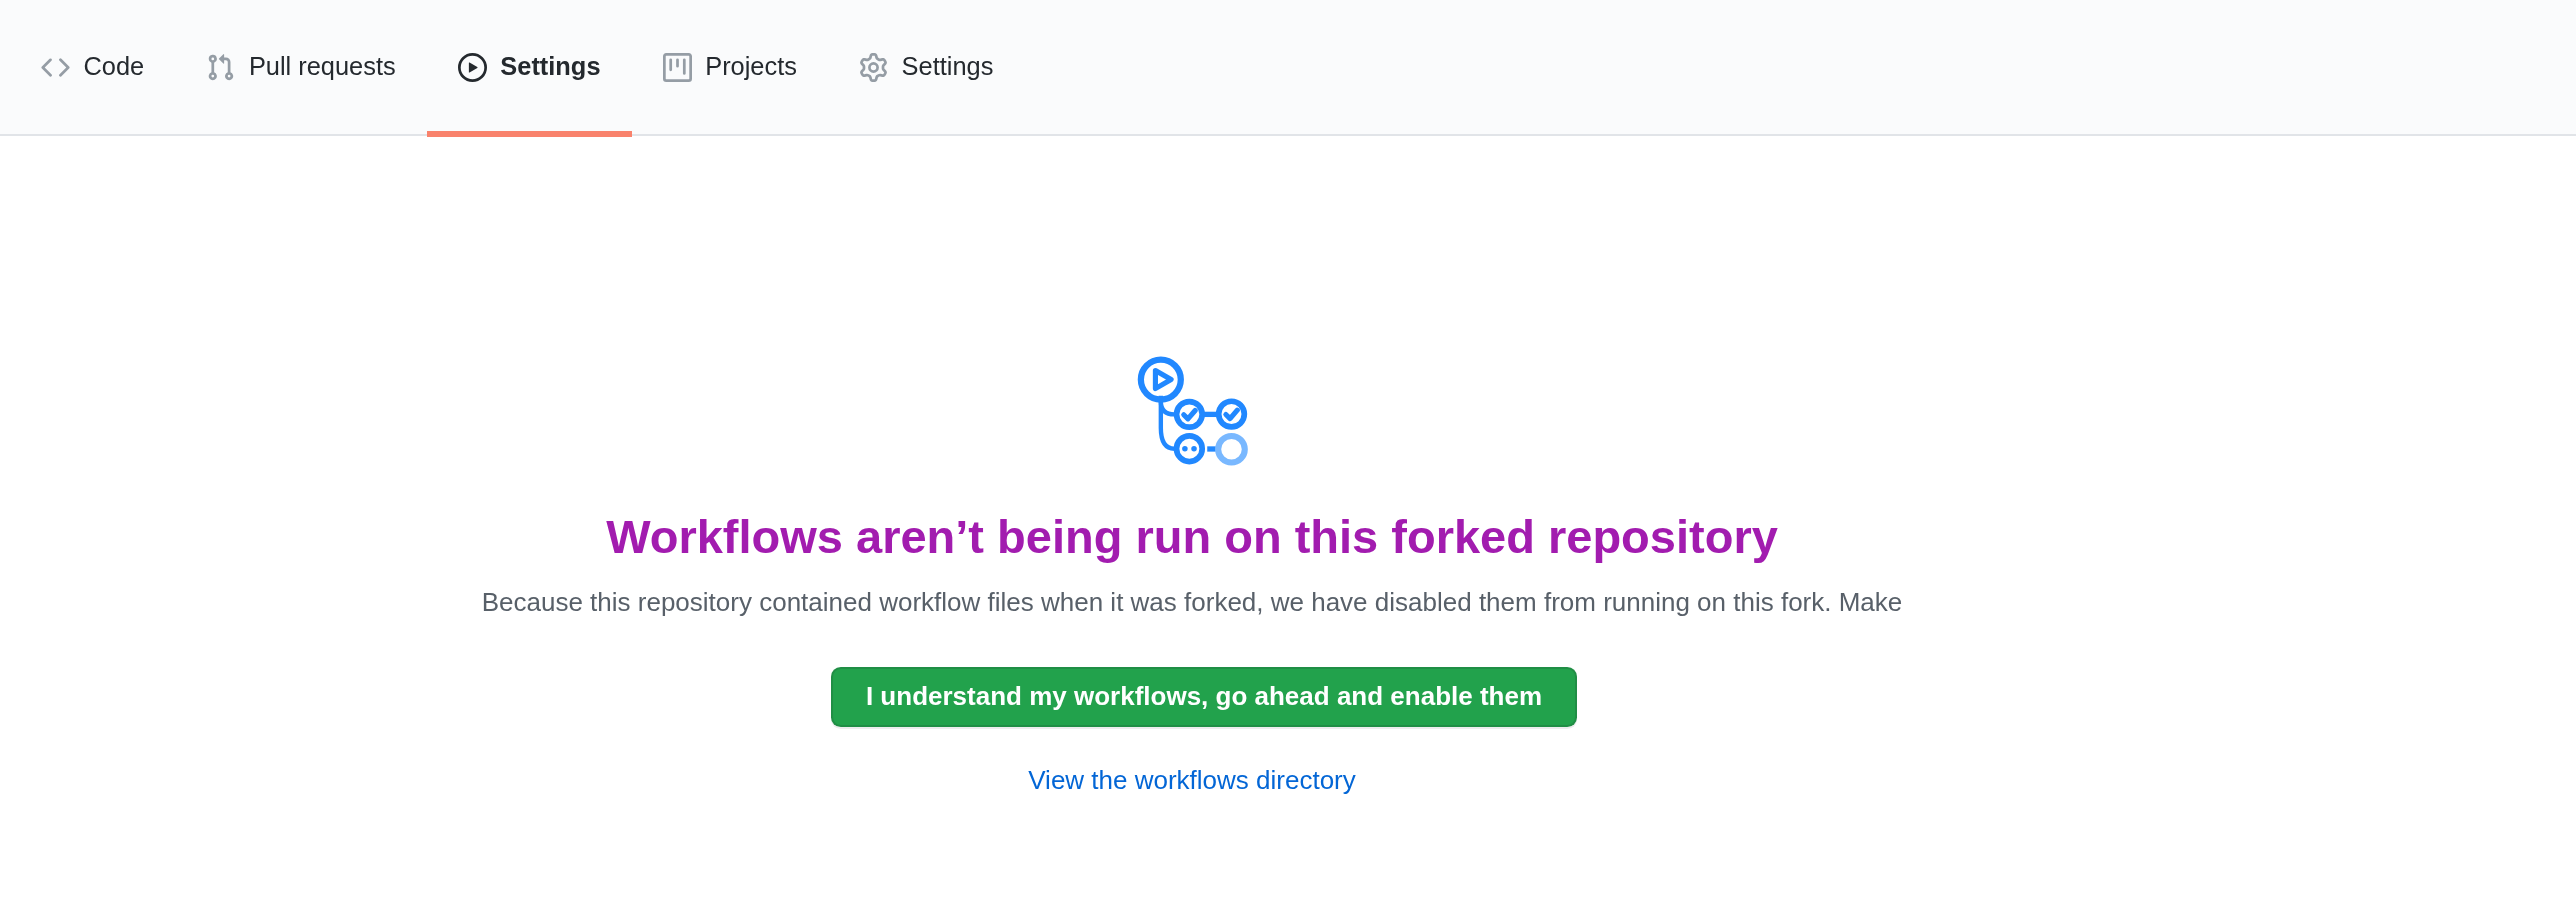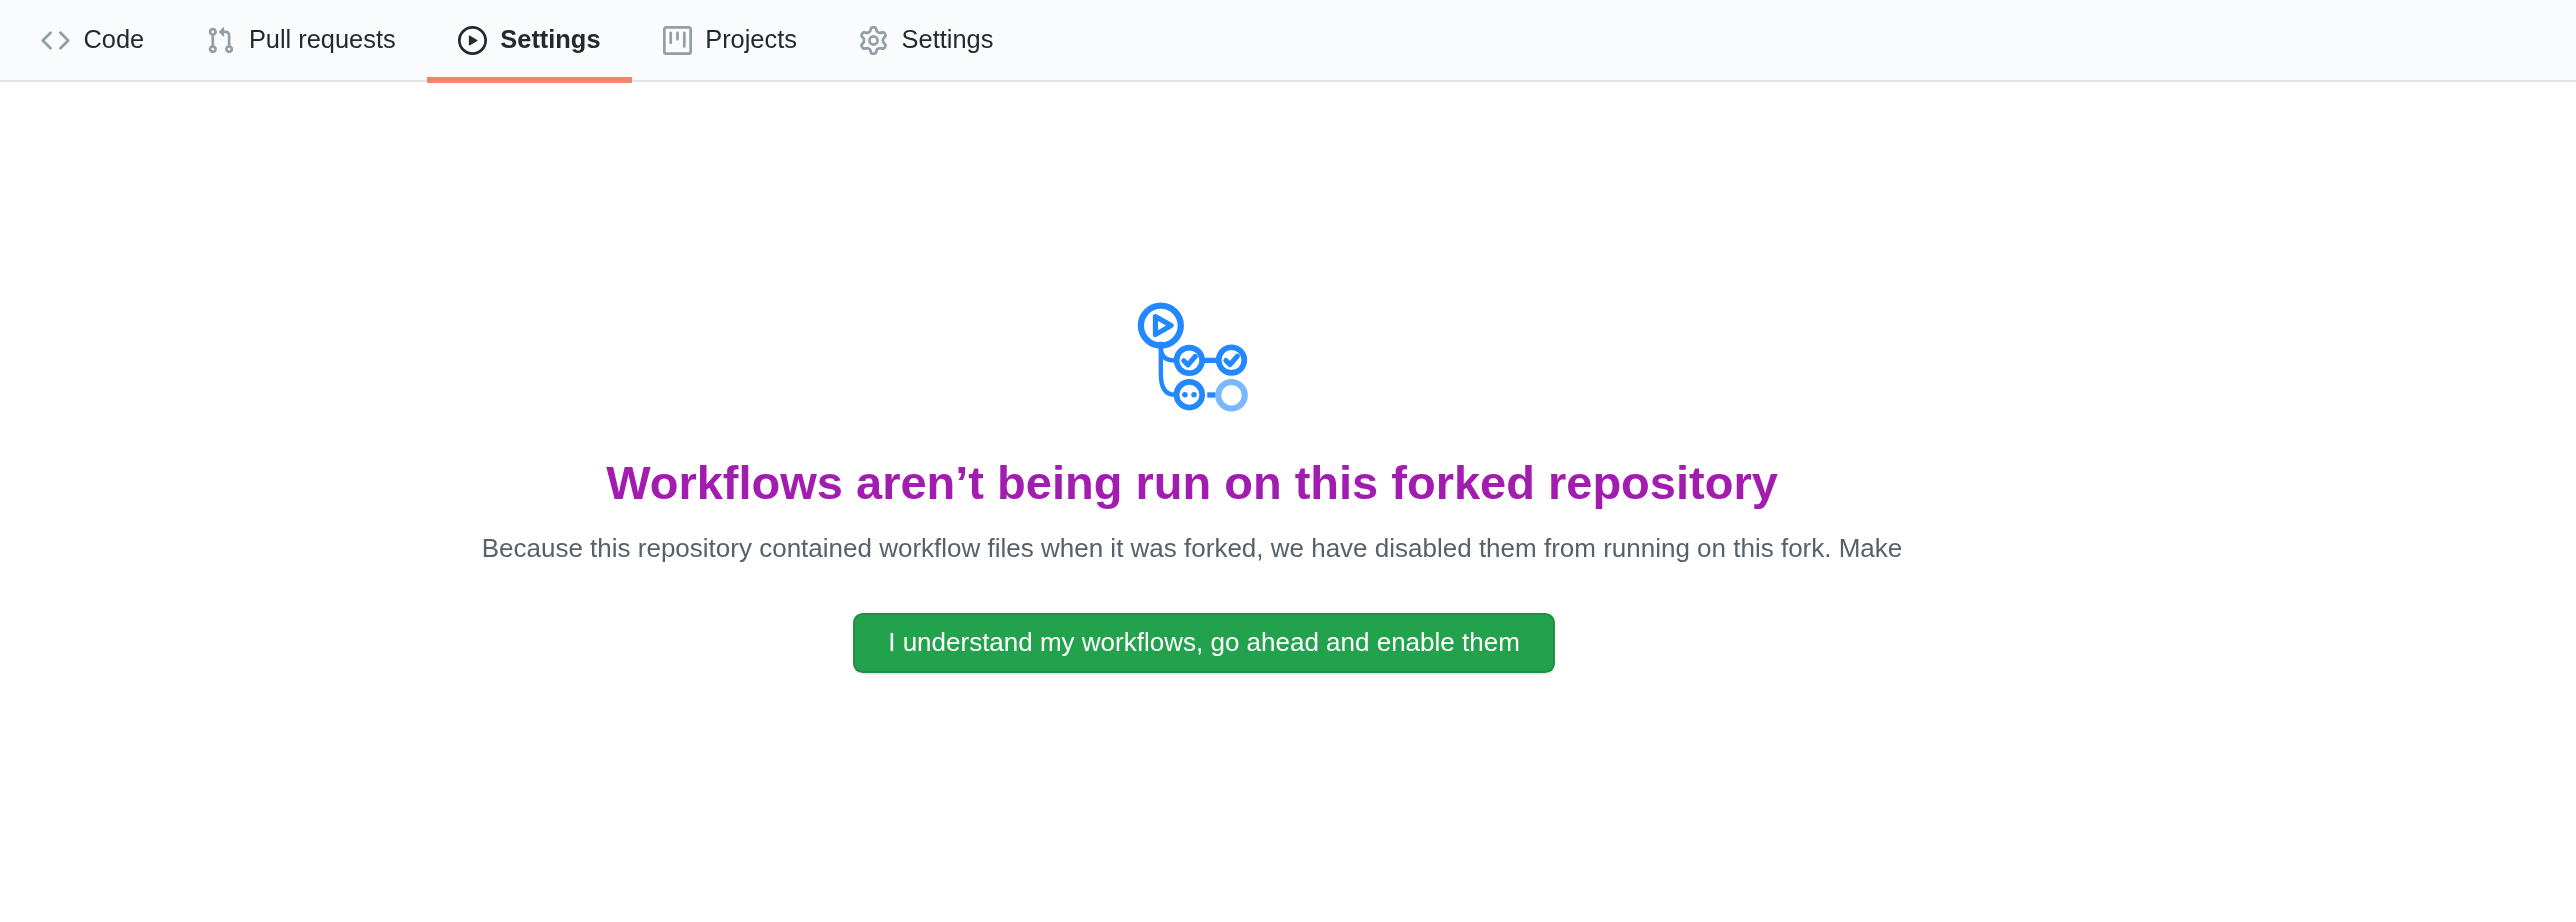--- a/index.html
+++ b/index.html
@@ -9,21 +9,21 @@
     height: 923px;
     background: #ffffff;
     font-family: "Liberation Sans", "DejaVu Sans", sans-serif;
     color: #24292e;
     overflow: hidden;
   }
 
   
   .tabnav {
     width: 2576px;
-    height: 82px;
+    height: 136px;
     background: #fafbfc;
     border-bottom: 2.9px solid #e1e4e8;
     display: flex;
     align-items: stretch;
     padding-left: 9.8px;
   }
   .tab {
     position: relative;
     display: flex;
     align-items: center;
@@ -77,21 +77,21 @@
   }
   .blankslate-desc span { display: block; }
   .enable-btn {
     margin-top: 44px;
     height: 60px;
     padding: 0 33px;
     background: #22a24c;
     color: #ffffff;
     font-family: inherit;
     font-size: 26px;
-    font-weight: 400;
+    font-weight: 700;
     border: 2px solid rgba(27,31,35,0.15);
     border-radius: 9.8px;
     box-shadow: 0 2px 0 rgba(27,31,35,0.08);
     cursor: pointer;
     white-space: nowrap;
     margin-left: 24px;
   }
   .workflows-link {
     margin-top: 38px;
     font-size: 26px;
@@ -168,15 +168,16 @@
   </svg>
 
   <h2 class="blankslate-title">Workflows aren’t being run on this forked repository</h2>
 
   <p class="blankslate-desc">
     <span>Because this repository contained workflow files when it was forked, we have disabled them from running on this fork. Make</span>
   </p>
 
   <button class="enable-btn">I understand my workflows, go ahead and enable them</button>
 
+  <a class="workflows-link">View the workflows directory</a>
 
 </main>
 
 
 </body></html>

